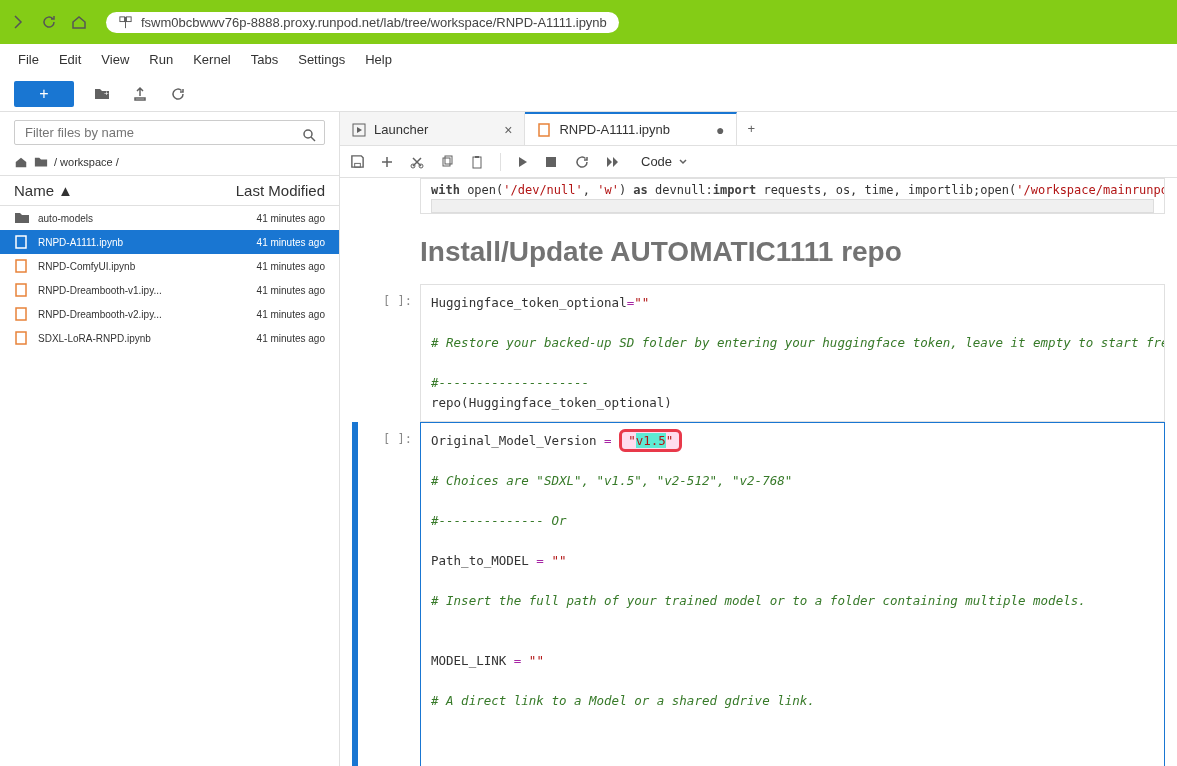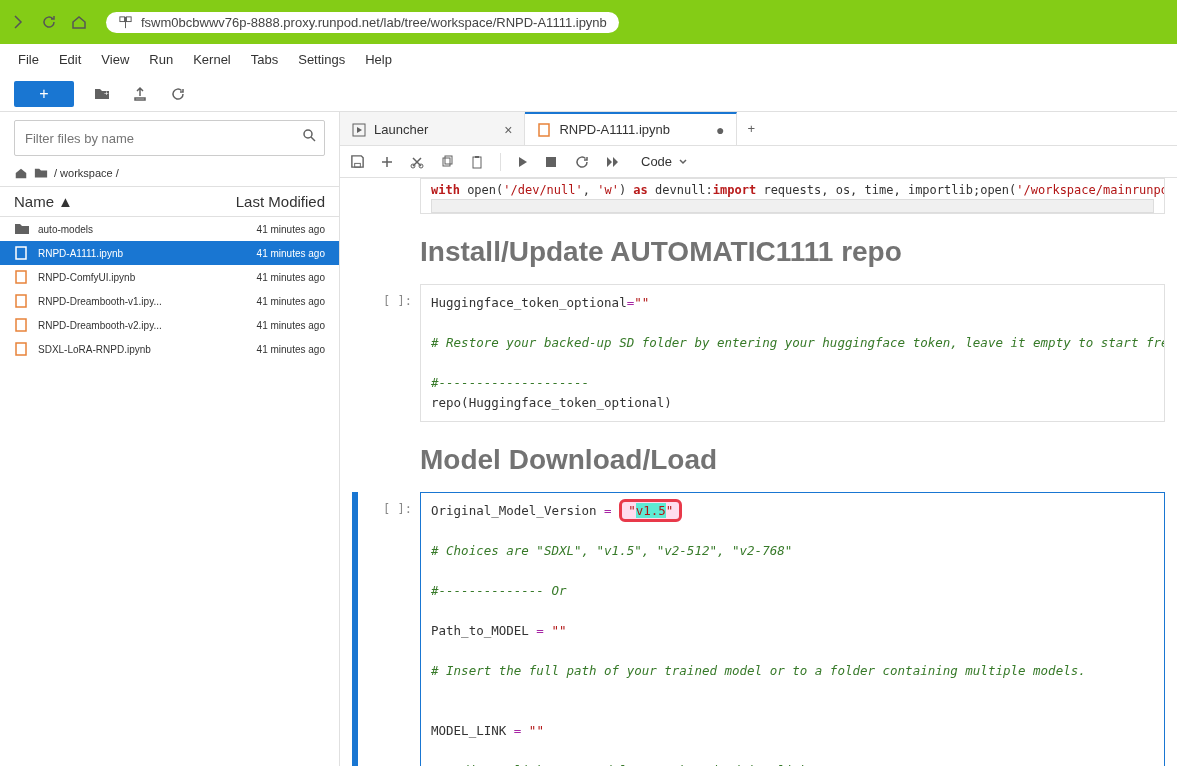--- a/index.html
+++ b/index.html
@@ -13,21 +13,21 @@
 .menu-bar .m { padding: 4px 10px; font-size: 13px; color: #333; cursor: pointer; }
 
 .toolbar-row { height: 36px; display: flex; align-items: center; padding: 0 14px; gap: 10px; border-bottom: 1px solid #e0e0e0; }
 .new-btn { background: #1976d2; color: #fff; width: 60px; height: 26px; display: flex; align-items: center; justify-content: center; border-radius: 2px; cursor: pointer; font-size: 16px; }
 .tool-ic { width: 20px; height: 20px; display: flex; align-items: center; justify-content: center; color: #616161; cursor: pointer; margin-left: 8px; }
 
 .main { display: flex; height: calc(766px - 40px - 32px - 36px); }
 
 .sidebar { width: 340px; border-right: 1px solid #e0e0e0; display: flex; flex-direction: column; }
 .filter-wrap { padding: 8px 14px 4px; }
-.filter { width: 100%; height: 36px; border: 1px solid #ccc; border-radius: 2px; padding: 0 30px 0 10px; font-size: 13px; color: #666; }
+.filter { width: 100%; height: 25px; border: 1px solid #ccc; border-radius: 2px; padding: 0 30px 0 10px; font-size: 13px; color: #666; }
 .filter-box { position: relative; }
 .filter-box .search-ic { position: absolute; right: 8px; top: 7px; color: #616161; }
 
 .breadcrumb { padding: 6px 14px; font-size: 11px; color: #333; display: flex; align-items: center; gap: 6px; }
 .fb-head { display: flex; justify-content: space-between; padding: 6px 14px; border-top: 1px solid #e0e0e0; border-bottom: 1px solid #e0e0e0; font-size: 15px; }
 .fb-head .col { display: flex; align-items: center; gap: 4px; }
 .fb-list { overflow-y: auto; }
 .fb-row { display: flex; justify-content: space-between; padding: 5px 14px; font-size: 10px; cursor: pointer; align-items: center; }
 .fb-row.selected { background: #1976d2; color: #fff; }
 .fb-name { display: flex; align-items: center; gap: 8px; overflow: hidden; text-overflow: ellipsis; white-space: nowrap; }
@@ -55,21 +55,21 @@
 h1.md { font-size: 28px; font-weight: 700; margin: 22px 0 16px 68px; color: #737373; }
 
 .cell { display: flex; margin-left: 0; }
 .cell-border { border-left: 6px solid transparent; }
 .cell.active .cell-border { border-left-color: #1976d2; }
 .prompt { width: 62px; text-align: right; padding: 10px 8px 0 0; color: #888; font-family: monospace; font-size: 12px; flex-shrink:0; }
 .cell-input { flex: 1; border: 1px solid #e0e0e0; padding: 8px 10px; font-family: "Consolas","Monaco",monospace; font-size: 12.5px; line-height: 1.6; white-space: pre; overflow-x: auto; }
 .cell.active .cell-input { border-color: #1976d2; }
 
 .cm { color: #377a29; font-style: italic; }
-.kw { color: #b91c1c; font-weight: bold; }
+.kw { color: #404040; font-weight: bold; }
 .str { color: #b21515; }
 .op { color: #a626a4; }
 
 .hl { border: 3px solid #e8394a; border-radius: 6px; padding: 1px 6px; background: #fde; }
 .sel { background: #5eead4; }
 
 svg { display: block; }
 
 </style>
 </head>
@@ -328,21 +328,20 @@
         <div class="cell-border"></div>
         <div class="prompt">[ ]:</div>
         <div class="cell-input"><span>Huggingface_token_optional</span><span class="op">=</span><span class="str">""</span>
 
 <span class="cm"># Restore your backed-up SD folder by entering your huggingface token, leave it empty to start fresh or</span>
 
 <span class="cm">#--------------------</span>
 <span>repo(Huggingface_token_optional)</span></div>
       </div>
 
-      <h1 class="md">Model Download/Load</h1>
 
       <div class="cell active">
         <div class="cell-border"></div>
         <div class="prompt">[ ]:</div>
         <div class="cell-input"><span>Original_Model_Version </span><span class="op">=</span> <span class="hl"><span class="str">"</span><span class="str sel">v1.5</span><span class="str">"</span></span>
 
 <span class="cm"># Choices are "SDXL", "v1.5", "v2-512", "v2-768"</span>
 
 <span class="cm">#-------------- Or</span>
 

